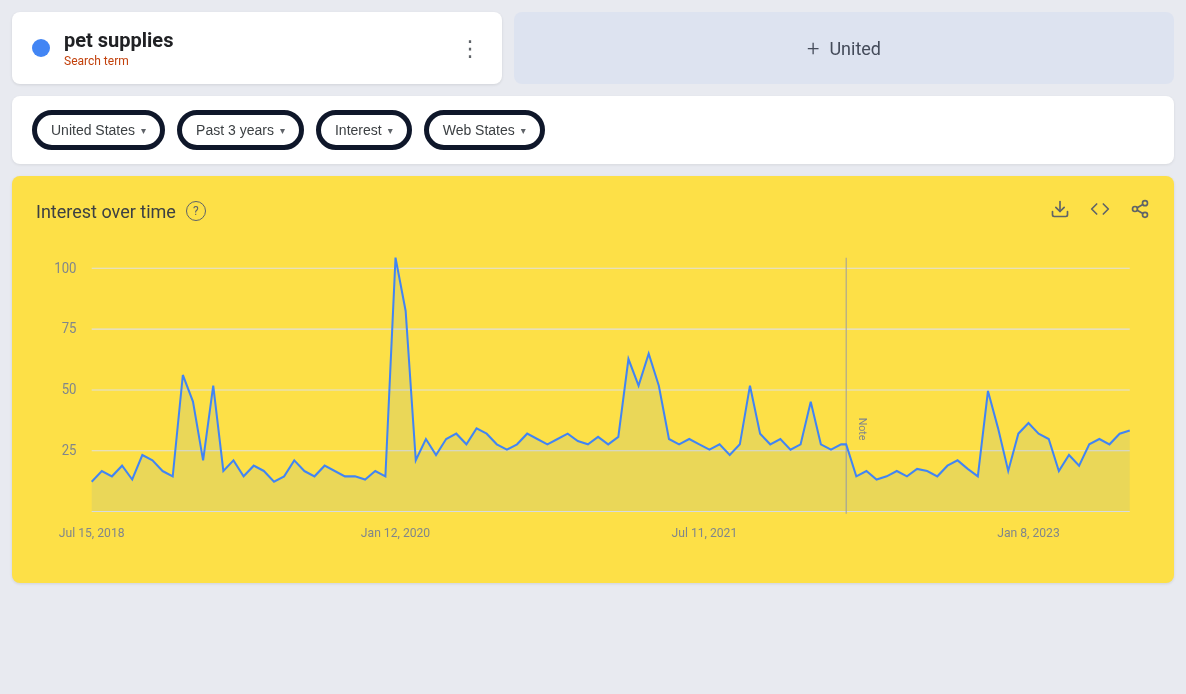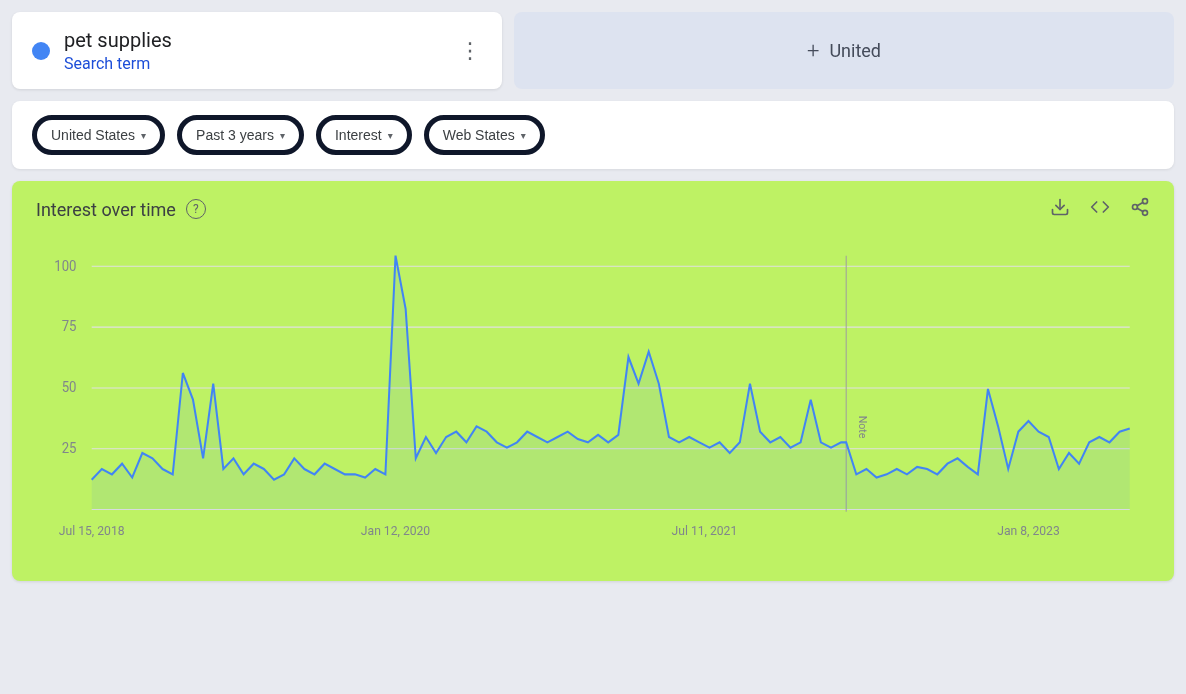--- a/index.html
+++ b/index.html
@@ -41,27 +41,27 @@
       flex-shrink: 0;
     }
 
     .search-term-text-block {
       display: flex;
       flex-direction: column;
     }
 
     .search-term-name {
       font-size: 20px;
-      font-weight: 400;
+      font-weight: 700;
       color: #202124;
     }
 
     .search-term-label {
-      font-size: 16px;
-      color: #1d4ed8;
+      font-size: 12px;
+      color: #c2410c;
       margin-top: 2px;
     }
 
     .more-icon {
       color: #5f6368;
       font-size: 22px;
       cursor: pointer;
       letter-spacing: 1px;
     }
 
@@ -112,23 +112,23 @@
       background: #fff;
       cursor: pointer;
     }
 
     .filter-btn .chevron {
       font-size: 10px;
       color: #5f6368;
     }
 
     .chart-card {
-      background: #bef264;
+      background: #fde047;
       border-radius: 8px;
-      padding: 16px 24px 16px 24px;
+      padding: 23px 24px 16px 24px;
       box-shadow: 0 1px 3px rgba(0,0,0,0.1);
     }
 
     .chart-header {
       display: flex;
       align-items: center;
       justify-content: space-between;
       margin-bottom: 24px;
     }
 

